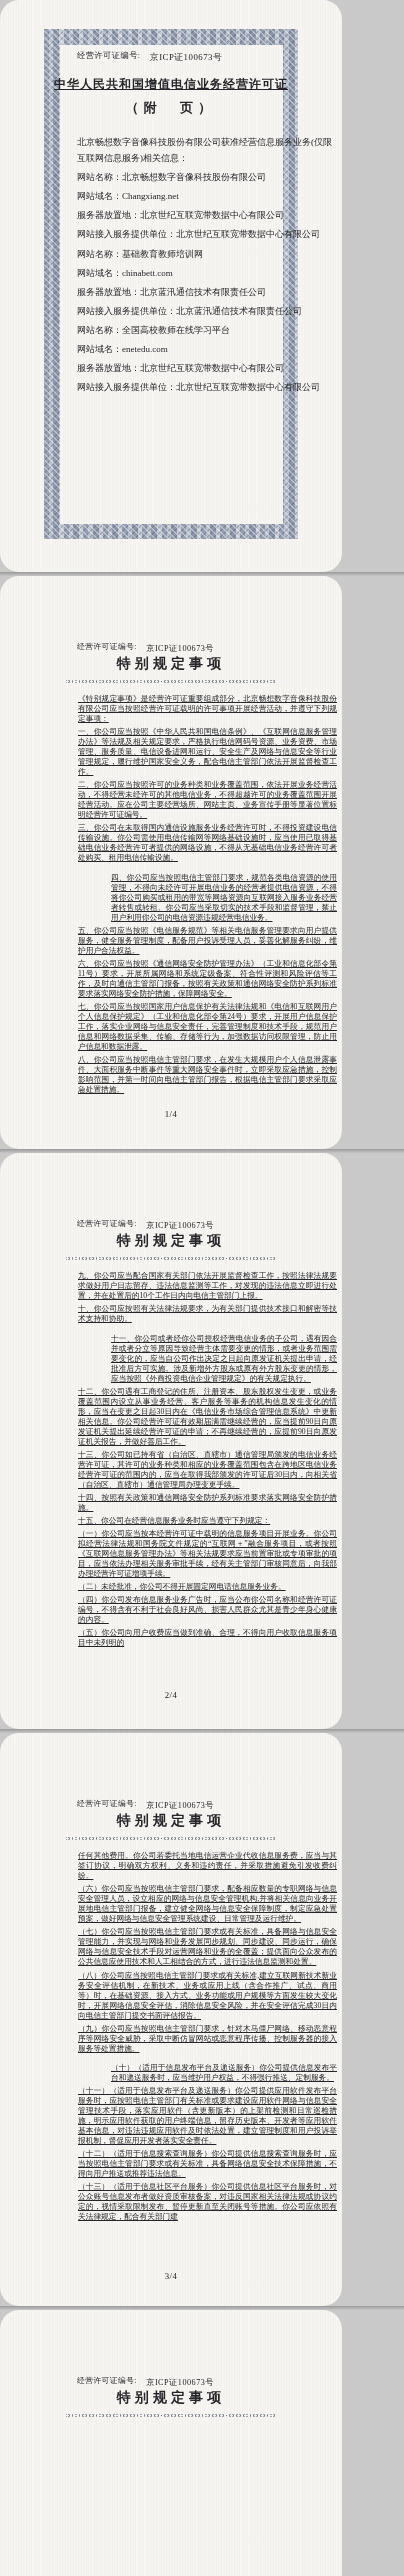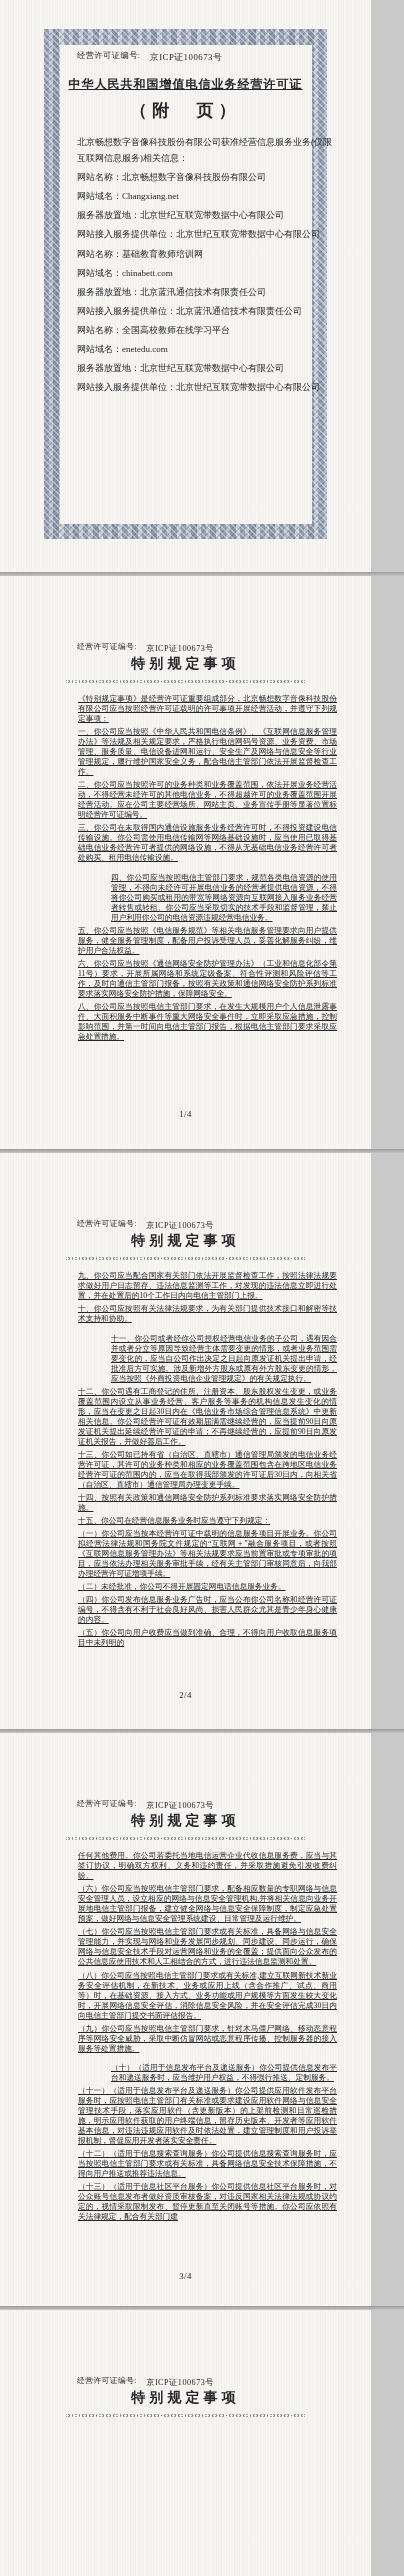--- a/index.html
+++ b/index.html
@@ -4,25 +4,26 @@
 <style>
   html,body{margin:0;padding:0;}
   body{
     width:405px;
     background:#c9c9c9;
     font-family:"Liberation Serif","DejaVu Serif",serif;
     color:#26262a;
   }
   .page{
     position:relative;
-    width:371px;
+    width:342px;
     overflow:hidden;
     background:
       repeating-linear-gradient(90deg, rgba(120,120,125,.035) 0 1px, rgba(0,0,0,0) 1px 2.6px),
       #f6f5f2;
+    border-radius: 19px;
   }
   .p1{height:572px;}
   .p2{height:573px;}
   .p3{height:576px;}
   .p4{height:573px;}
   .p5{height:563px;}
   .sep{height:4.1px;background:linear-gradient(#9a9a9a,#c6c6c6);}
   
   .cert-frame{
     position:absolute;left:44px;right:44px;top:29px;bottom:33px;
@@ -39,21 +40,21 @@
   }
   .lic-row{position:absolute;left:77px;white-space:nowrap;}
   .lic-label{font-size:8.2px;letter-spacing:0.5px;}
   .lic-value{font-size:8.8px;margin-left:7.2px;position:relative;top:1.5px;letter-spacing:0.5px;}
   .cert-title{
     position:absolute;left:0;right:0;top:76px;text-align:center;
     font-size:12px;font-weight:bold;letter-spacing:1px;text-decoration:underline;
   }
   .cert-sub{
     position:absolute;left:0;right:0;top:99px;text-align:center;
-    font-size:17px;font-weight:bold;letter-spacing:5.2px;
+    font-size:13px;font-weight:bold;letter-spacing:5.2px;
   }
   .cert-body{position:absolute;left:77px;width:255px;top:135px;}
   .cert-intro{font-size:9px;line-height:15.5px;text-align:justify;margin-bottom:5.2px;}
   .entry{font-size:9px;line-height:13.4px;margin-bottom:5.7px;text-align:justify;}
   
   .prov-title{
     position:absolute;left:0;right:0;top:79px;text-align:center;
     font-size:14px;font-weight:bold;letter-spacing:4.1px;
   }
   .wavy{
@@ -107,20 +108,21 @@
   <div class="prov-title">特别规定事项</div>
   <div class="wavy"></div>
   <div class="prov-body">
     <div class="para">《特别规定事项》是经营许可证重要组成部分，北京畅想数字音像科技股份有限公司应当按照经营许可证载明的许可事项开展经营活动，并遵守下列规定事项：</div>
     <div class="para">一、你公司应当按照《中华人民共和国电信条例》、《互联网信息服务管理办法》等法规及相关规定要求，严格执行电信网码号资源、业务资费、市场管理、服务质量、电信设备进网和运行、安全生产及网络与信息安全等行业管理规定，履行维护国家安全义务，配合电信主管部门依法开展监督检查工作。</div>
     <div class="para">二、你公司应当按照许可的业务种类和业务覆盖范围，依法开展业务经营活动，不得经营未经许可的其他电信业务，不得超越许可的业务覆盖范围开展经营活动。应在公司主要经营场所、网站主页、业务宣传手册等显著位置标明经营许可证编号。</div>
     <div class="para">三、你公司在未取得国内通信设施服务业务经营许可时，不得投资建设电信传输设施。你公司需使用电信传输网等网络基础设施时，应当使用已取得基础电信业务经营许可者提供的网络设施，不得从无基础电信业务经营许可者处购买、租用电信传输设施。</div>
     <div class="para gap">四、你公司应当按照电信主管部门要求，规范各类电信资源的使用管理，不得向未经许可开展电信业务的经营者提供电信资源，不得将你公司购买或租用的带宽等网络资源向互联网接入服务业务经营者转售或转租。你公司应当采取切实的技术手段和监督管理，禁止用户利用你公司的电信资源违规经营电信业务。</div>
     <div class="para">五、你公司应当按照《电信服务规范》等相关电信服务管理要求向用户提供服务，健全服务管理制度，配备用户投诉受理人员，妥善化解服务纠纷，维护用户合法权益。</div>
     <div class="para">六、你公司应当按照《通信网络安全防护管理办法》（工业和信息化部令第11号）要求，开展所属网络和系统定级备案、符合性评测和风险评估等工作，及时向通信主管部门报备，按照有关政策和通信网络安全防护系列标准要求落实网络安全防护措施，保障网络安全。</div>
+    <div class="para">七、你公司应当按照国家用户信息保护有关法律法规和《电信和互联网用户个人信息保护规定》（工业和信息化部令第24号）要求，开展用户信息保护工作，落实企业网络与信息安全责任，完善管理制度和技术手段，规范用户信息和网络数据采集、传输、存储等行为，加强数据访问权限管理，防止用户信息和数据泄露。</div>
     <div class="para">八、你公司应当按照电信主管部门要求，在发生大规模用户个人信息泄露事件、大面积服务中断事件等重大网络安全事件时，立即采取应急措施，控制影响范围，并第一时间向电信主管部门报告，根据电信主管部门要求采取应急处置措施。</div>
   </div>
   <div class="pageno" style="bottom:30px">1/4</div>
 </div>
 
 <div class="sep"></div>
 
 <div class="page p3">
   <div class="lic-row" style="top:65px">
     <span class="lic-label" style="font-size:7.7px">经营许可证编号:</span>

